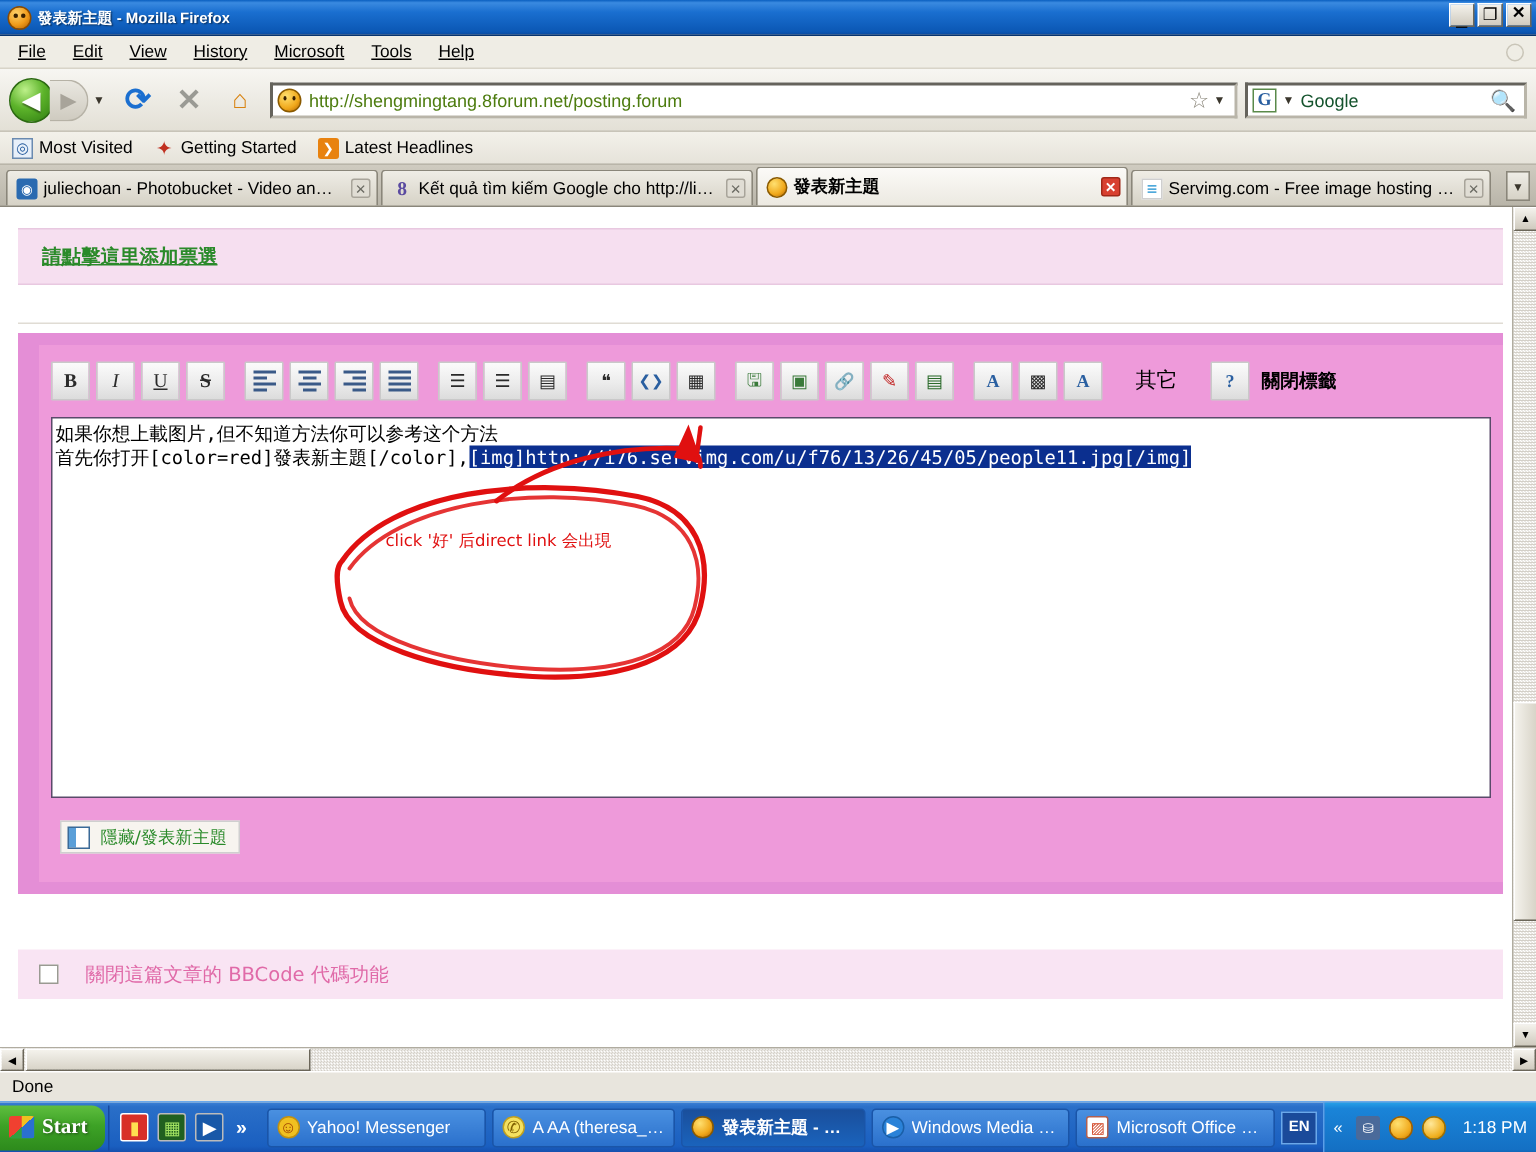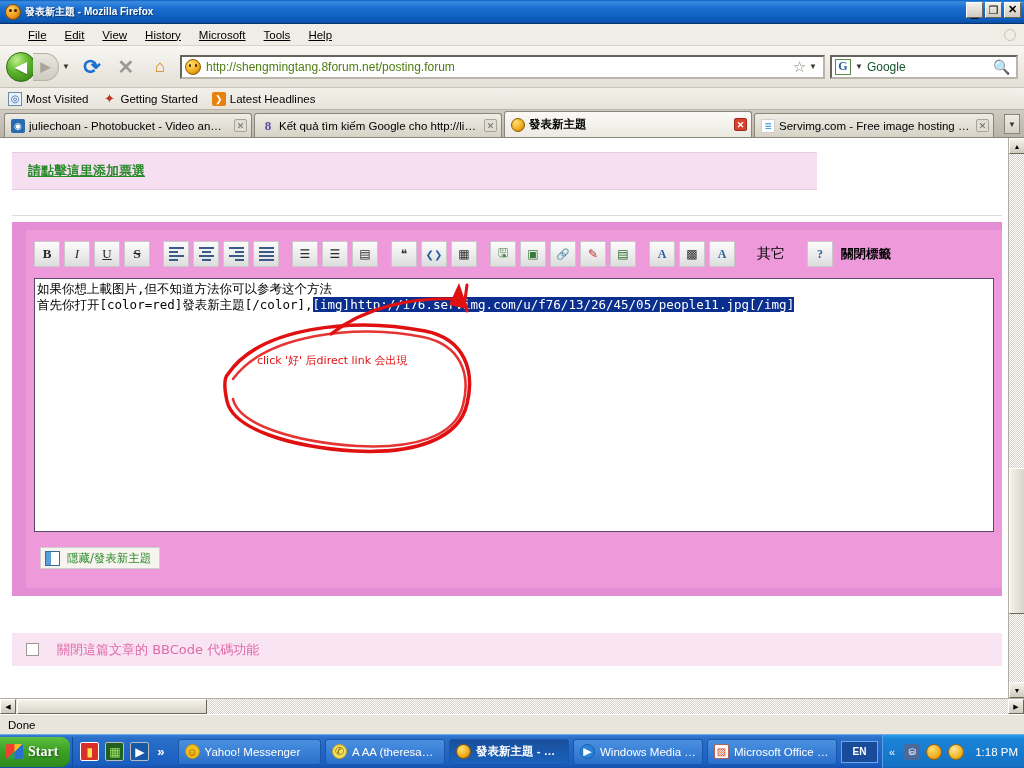--- a/index.html
+++ b/index.html
@@ -56,21 +56,21 @@
   }
   .tb-btn span { position: absolute; left: 0; right: 0; text-align: center; }
   .tb-btn.min span { bottom: 2px; font-size: 13px; line-height: 6px; }
   .tb-btn.max span { top: 2px; font-size: 11px; }
   .tb-btn.cls span { top: 1px; font-size: 11px; font-weight: bold; }
 
   
   .menubar {
     position: absolute; left: 0; top: 24px; width: 1024px; height: 22px;
     background: #efede5;
-    display: flex; align-items: center; padding-left: 19px;
+    display: flex; align-items: center; padding-left: 3px;
     border-bottom: 1px solid #d8d4c8;
   }
   .menubar .mi {
     font-size: 11.5px; color: #000; padding: 2px 9px; cursor: default;
   }
   .menubar .mi u { text-decoration: underline; }
   .menu-right-dot {
     position: absolute; right: 8px; top: 5px; width: 12px; height: 12px;
     border-radius: 50%; border: 1px solid #c9c5b8; background: #efede5;
   }
@@ -209,21 +209,21 @@
   .viewport {
     position: absolute; left: 0; top: 138px; width: 1024px; height: 576px;
     background: #fff; overflow: hidden;
   }
   .page {
     position: absolute; left: 0; top: 0; width: 1008px; height: 560px;
     background: #fff;
   }
   
   .poll-bar {
-    position: absolute; left: 12px; top: 14px; width: 805px; height: 38px;
+    position: absolute; left: 12px; top: 14px; width: 990px; height: 38px;
     background: #f6dff0; border-top: 1px solid #e8c8e0; border-bottom: 1px solid #e8c8e0;
     display: flex; align-items: center; padding-left: 16px;
   }
   .poll-link {
     font-size: 13px; color: #2a8a2a; text-decoration: underline; font-weight: bold;
     font-family: "DejaVu Sans", sans-serif;
   }
   .white-gap {
     position: absolute; left: 12px; top: 52px; width: 990px; height: 26px; background: #fff;
     border-bottom: 1px solid #e0dcd4;
@@ -409,21 +409,21 @@
   .task .tico { width: 15px; height: 15px; margin-right: 5px; flex: none;
     display: flex; align-items: center; justify-content: center; font-size: 11px; border-radius: 50%; }
   .tico.yahoo { background: #f0c020; color: #a04000; border: 1px solid #c09010; }
   .tico.aim { background: #f4e060; color: #806000; border: 1px solid #c0a020; }
   .tico.ff { background: radial-gradient(circle at 35% 30%, #ffe070, #f0a81b 60%, #b06000);
     border: 1px solid #8a5a00; }
   .tico.wmp { background: #2a82d8; color: #fff; border: 1px solid #1a5fa8; }
   .tico.mspict { background: #fff; color: #d04020; border: 1px solid #b06050; border-radius: 2px; font-size: 10px; }
   .task .tlabel { overflow: hidden; text-overflow: ellipsis; }
   .lang-box {
-    width: 37px; height: 22px; flex: none; margin-right: 4px;
+    width: 24px; height: 22px; flex: none; margin-right: 4px;
     background: #1a4a9a; border: 1px solid #6aa8ea;
     display: flex; align-items: center; justify-content: center;
     color: #fff; font-size: 10px; font-weight: bold;
   }
   .tray {
     display: flex; align-items: center; height: 34px; flex: none;
     padding: 0 6px; background: linear-gradient(to bottom, #26a0e8 0%, #1a84d8 12%, #1470c4 92%, #1060b0 100%);
     border-left: 1px solid #5aa0e8;
   }
   .tray-arrow { color: #fff; font-size: 11px; margin-right: 6px; }

